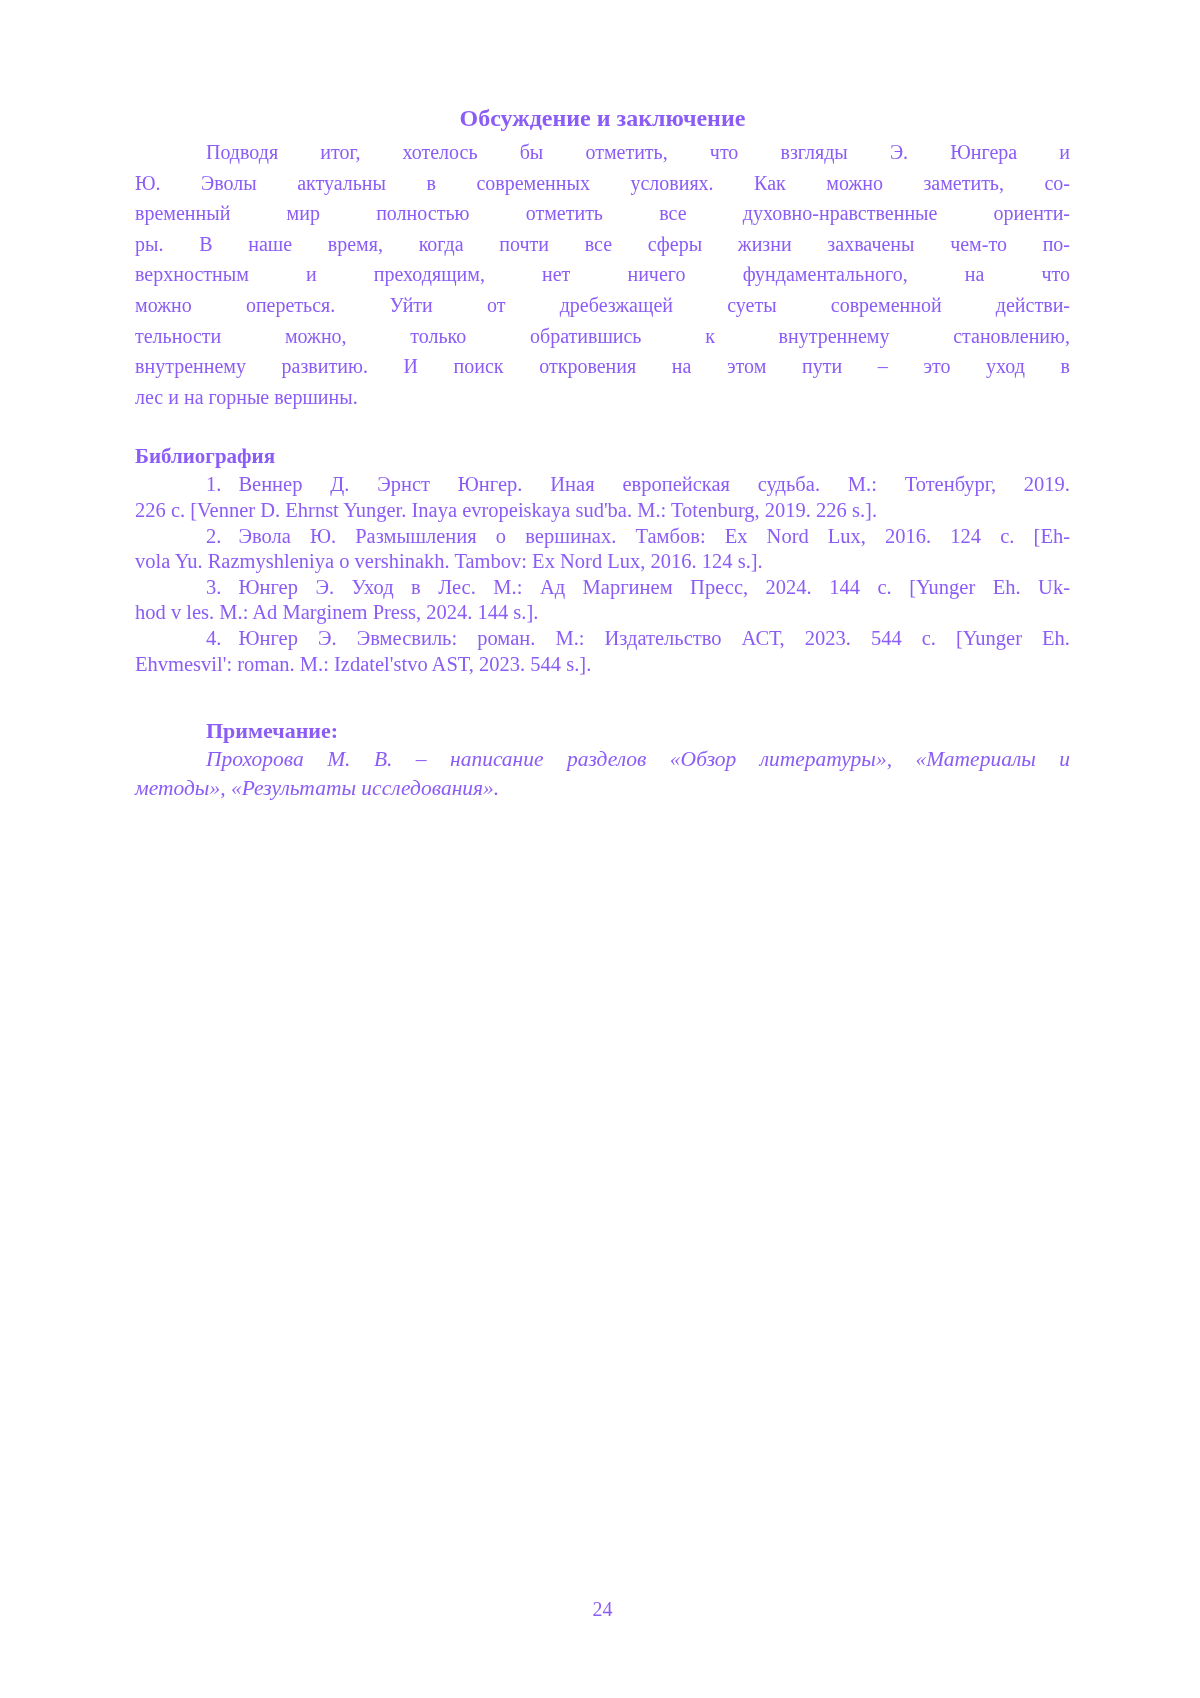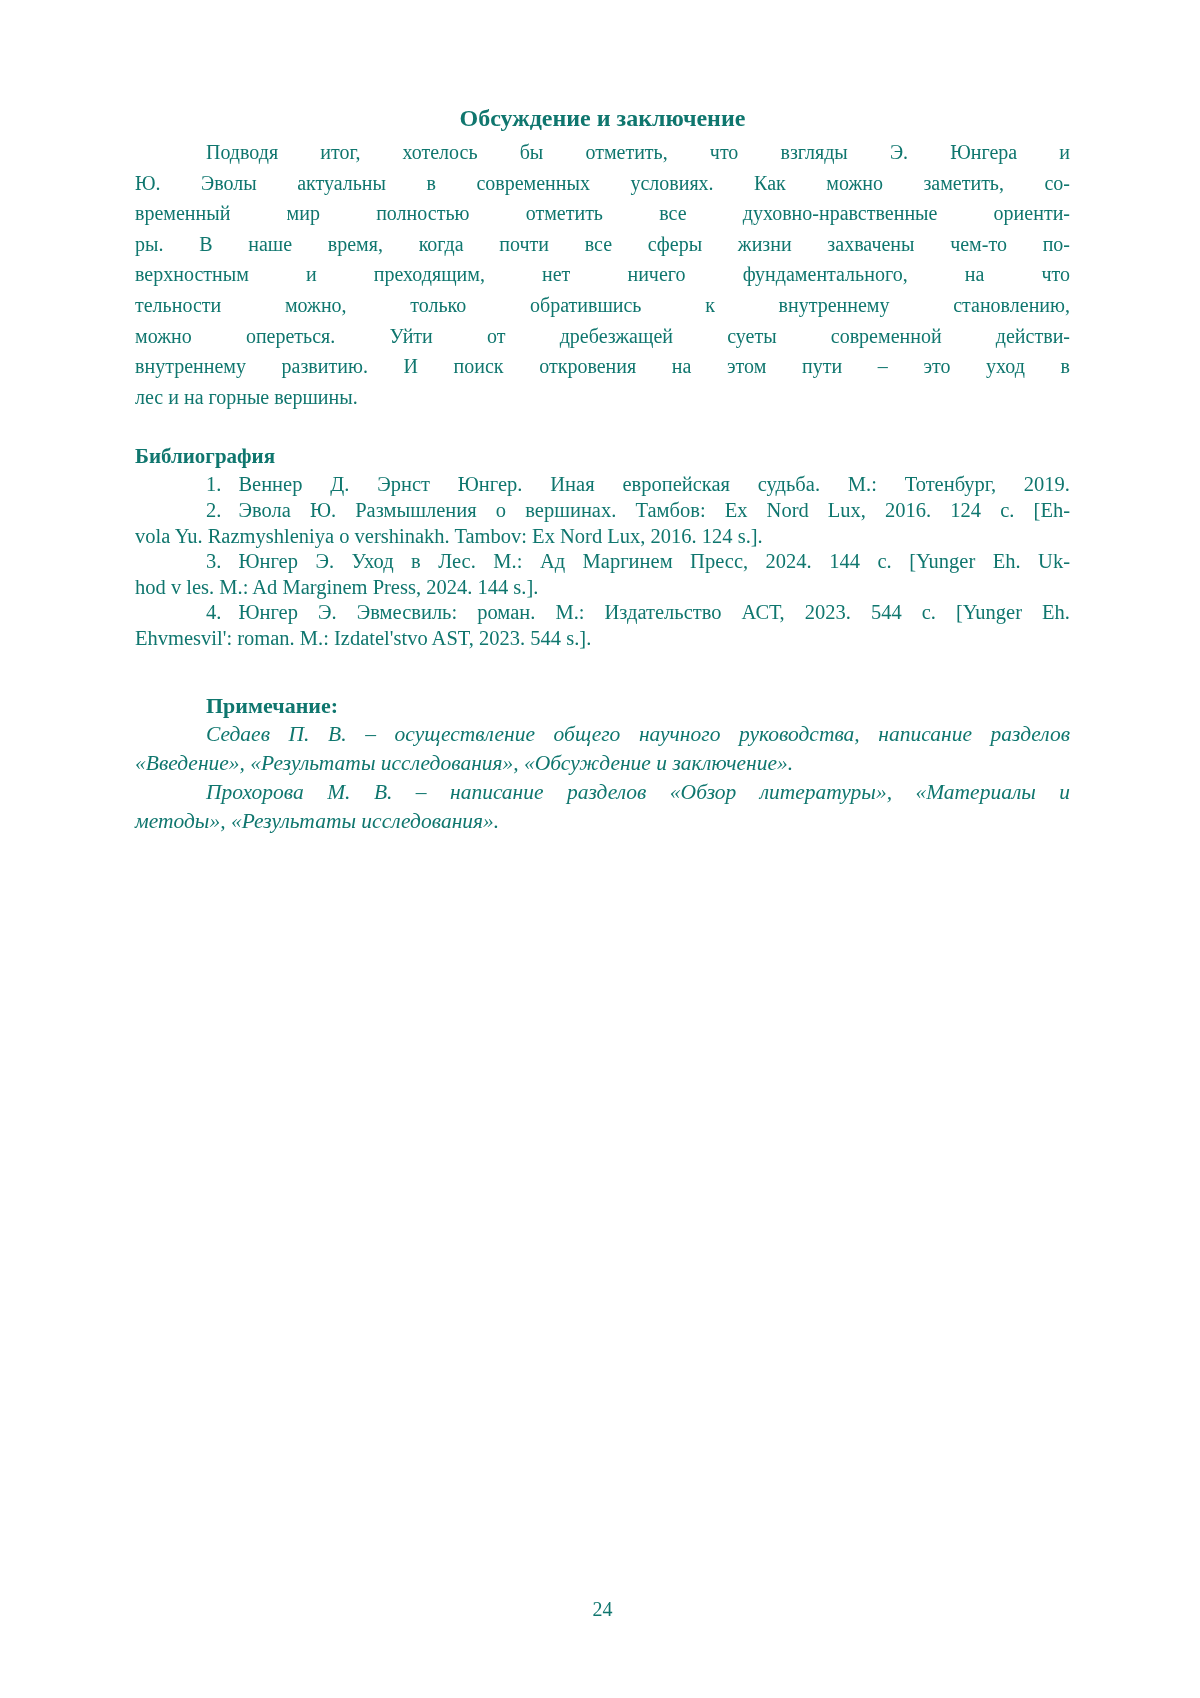--- a/index.html
+++ b/index.html
@@ -3,21 +3,21 @@
 <meta charset="utf-8">
 <style>
   html,body { margin:0; padding:0; background:#e8e8e8; }
   .page {
     position: relative;
     width: 1200px;
     height: 1698px;
     margin: 0 auto;
     background: #ffffff;
     font-family: "Liberation Serif", "DejaVu Serif", serif;
-    color: #0f766e;
+    color: #8b5cf6;
     overflow: hidden;
   }
   .content {
     position: absolute;
     left: 135px;
     top: 103px;
     width: 935px;
   }
   .section-title {
     margin: 0 0 3px 0;
@@ -76,54 +76,51 @@
   <div class="content">
 
     <h1 class="section-title">Обсуждение и заключение</h1>
 
     <div class="para">
       <div class="line jline indent">Подводя итог, хотелось бы отметить, что взгляды Э. Юнгера и</div>
       <div class="line jline">Ю. Эволы актуальны в современных условиях. Как можно заметить, со-</div>
       <div class="line jline">временный мир полностью отметить все духовно-нравственные ориенти-</div>
       <div class="line jline">ры. В наше время, когда почти все сферы жизни захвачены чем-то по-</div>
       <div class="line jline">верхностным и преходящим, нет ничего фундаментального, на что</div>
+      <div class="line jline">можно опереться. Уйти от дребезжащей суеты современной действи-</div>
       <div class="line jline">тельности можно, только обратившись к внутреннему становлению,</div>
-      <div class="line jline">можно опереться. Уйти от дребезжащей суеты современной действи-</div>
       <div class="line jline">внутреннему развитию. И поиск откровения на этом пути – это уход в</div>
       <div class="line lline">лес и на горные вершины.</div>
     </div>
 
     <h2 class="bib-title">Библиография</h2>
 
     <div class="bib">
       <div class="item">
         <div class="line jline indent"><span class="num">1.</span><span>Веннер Д. Эрнст Юнгер. Иная европейская судьба. М.: Тотенбург, 2019.</span></div>
+        <div class="line lline">226 с. [Venner D. Ehrnst Yunger. Inaya evropeiskaya sud'ba. M.: Totenburg, 2019. 226 s.].</div>
       </div>
       <div class="item">
         <div class="line jline indent"><span class="num">2.</span><span>Эвола Ю. Размышления о вершинах. Тамбов: Ex Nord Lux, 2016. 124 с. [Eh-</span></div>
         <div class="line lline">vola Yu. Razmyshleniya o vershinakh. Tambov: Ex Nord Lux, 2016. 124 s.].</div>
       </div>
       <div class="item">
         <div class="line jline indent"><span class="num">3.</span><span>Юнгер Э. Уход в Лес. М.: Ад Маргинем Пресс, 2024. 144 с. [Yunger Eh. Uk-</span></div>
         <div class="line lline">hod v les. M.: Ad Marginem Press, 2024. 144 s.].</div>
       </div>
       <div class="item">
         <div class="line jline indent"><span class="num">4.</span><span>Юнгер Э. Эвмесвиль: роман. М.: Издательство АСТ, 2023. 544 с. [Yunger Eh.</span></div>
         <div class="line lline">Ehvmesvil': roman. M.: Izdatel'stvo AST, 2023. 544 s.].</div>
       </div>
     </div>
 
     <h3 class="note-title">Примечание:</h3>
 
     <div class="note">
       <div class="entry">
-        <div class="line jline indent">Седаев П. В. – осуществление общего научного руководства, написание разделов</div>
-        <div class="line lline">«Введение», «Результаты исследования», «Обсуждение и заключение».</div>
-      </div>
-      <div class="entry">
         <div class="line jline indent">Прохорова М. В. – написание разделов «Обзор литературы», «Материалы и</div>
         <div class="line lline">методы», «Результаты исследования».</div>
       </div>
     </div>
 
   </div>
 
   <div class="footer">
     <span>24</span>
   </div>

